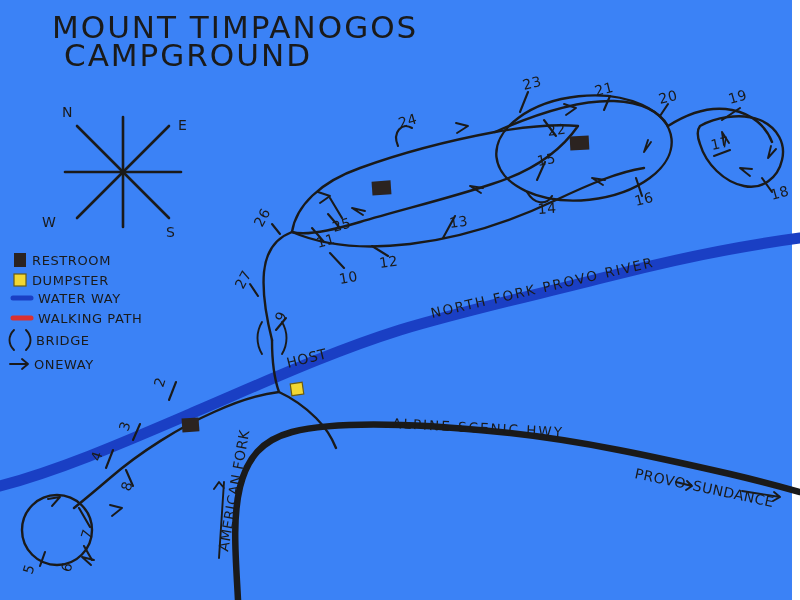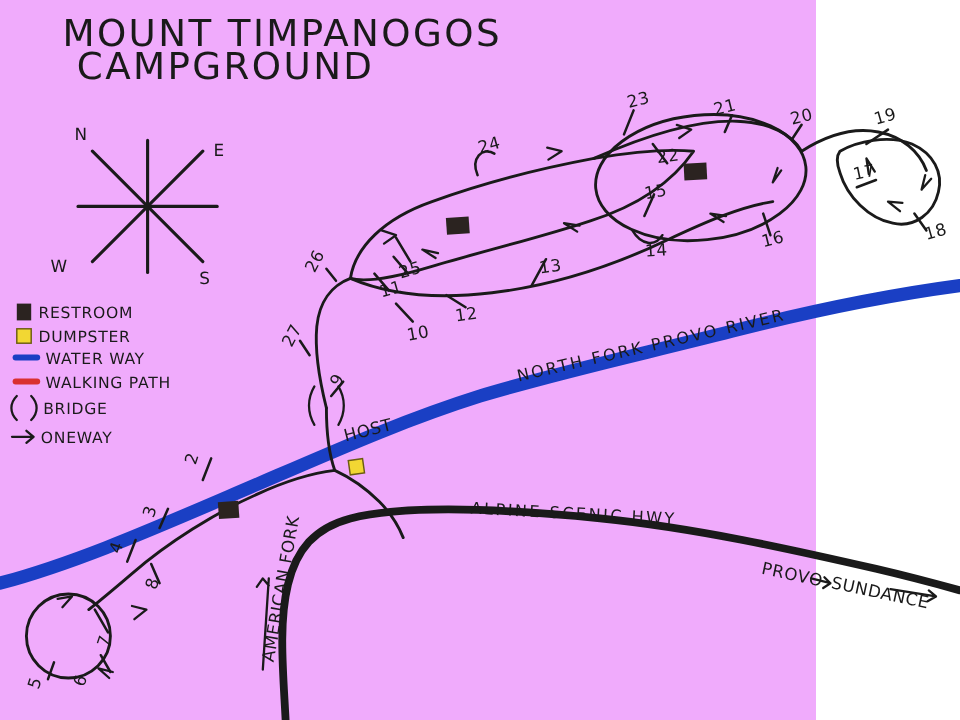--- a/index.html
+++ b/index.html
@@ -1,18 +1,18 @@
 <!DOCTYPE html>
 <html><head>
 <meta charset="utf-8">
 <style>
   html,body{margin:0;padding:0;background:#fff;}
   body{width:800px;height:600px;overflow:hidden;
        font-family:"DejaVu Sans",sans-serif;}
-  #map-root{position:relative;width:680px;height:600px;background:#f0abfc;}
+  #map-root{position:relative;width:792px;height:600px;background:#3b82f6;}
   svg{position:absolute;top:0;left:0;}
   .hand{font-family:"DejaVu Sans",sans-serif;fill:#1a1a1a;}
   .title{font-size:31px;letter-spacing:2px;}
   .legend-txt{font-size:13px;letter-spacing:0.6px;}
   .site{font-size:14px;letter-spacing:0.5px;}
   .roadlbl{font-size:13.5px;letter-spacing:2px;}
   .compass{font-size:14px;}
   .path{fill:none;stroke:#1a1a1a;stroke-width:2.4;stroke-linecap:round;stroke-linejoin:round;}
   .spur{fill:none;stroke:#1a1a1a;stroke-width:2.1;stroke-linecap:round;}
   .river{fill:none;stroke:#1a3fc4;stroke-width:11;stroke-linecap:round;}

